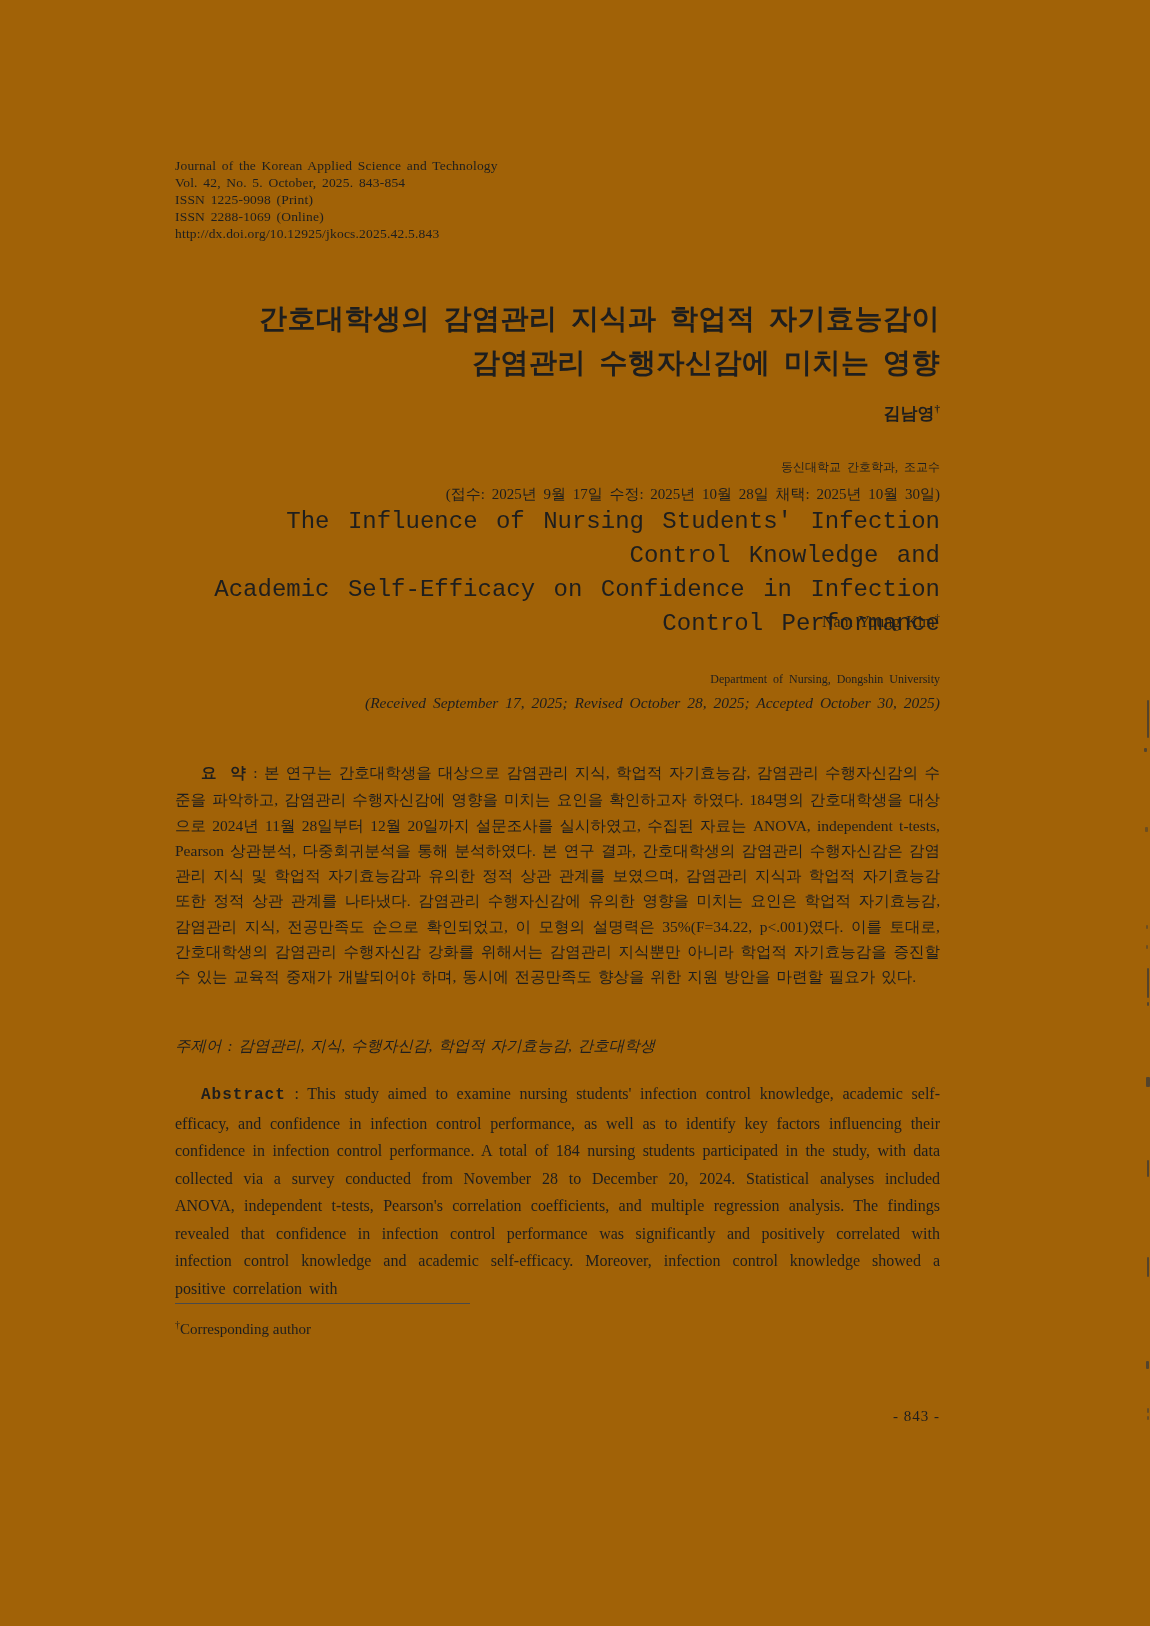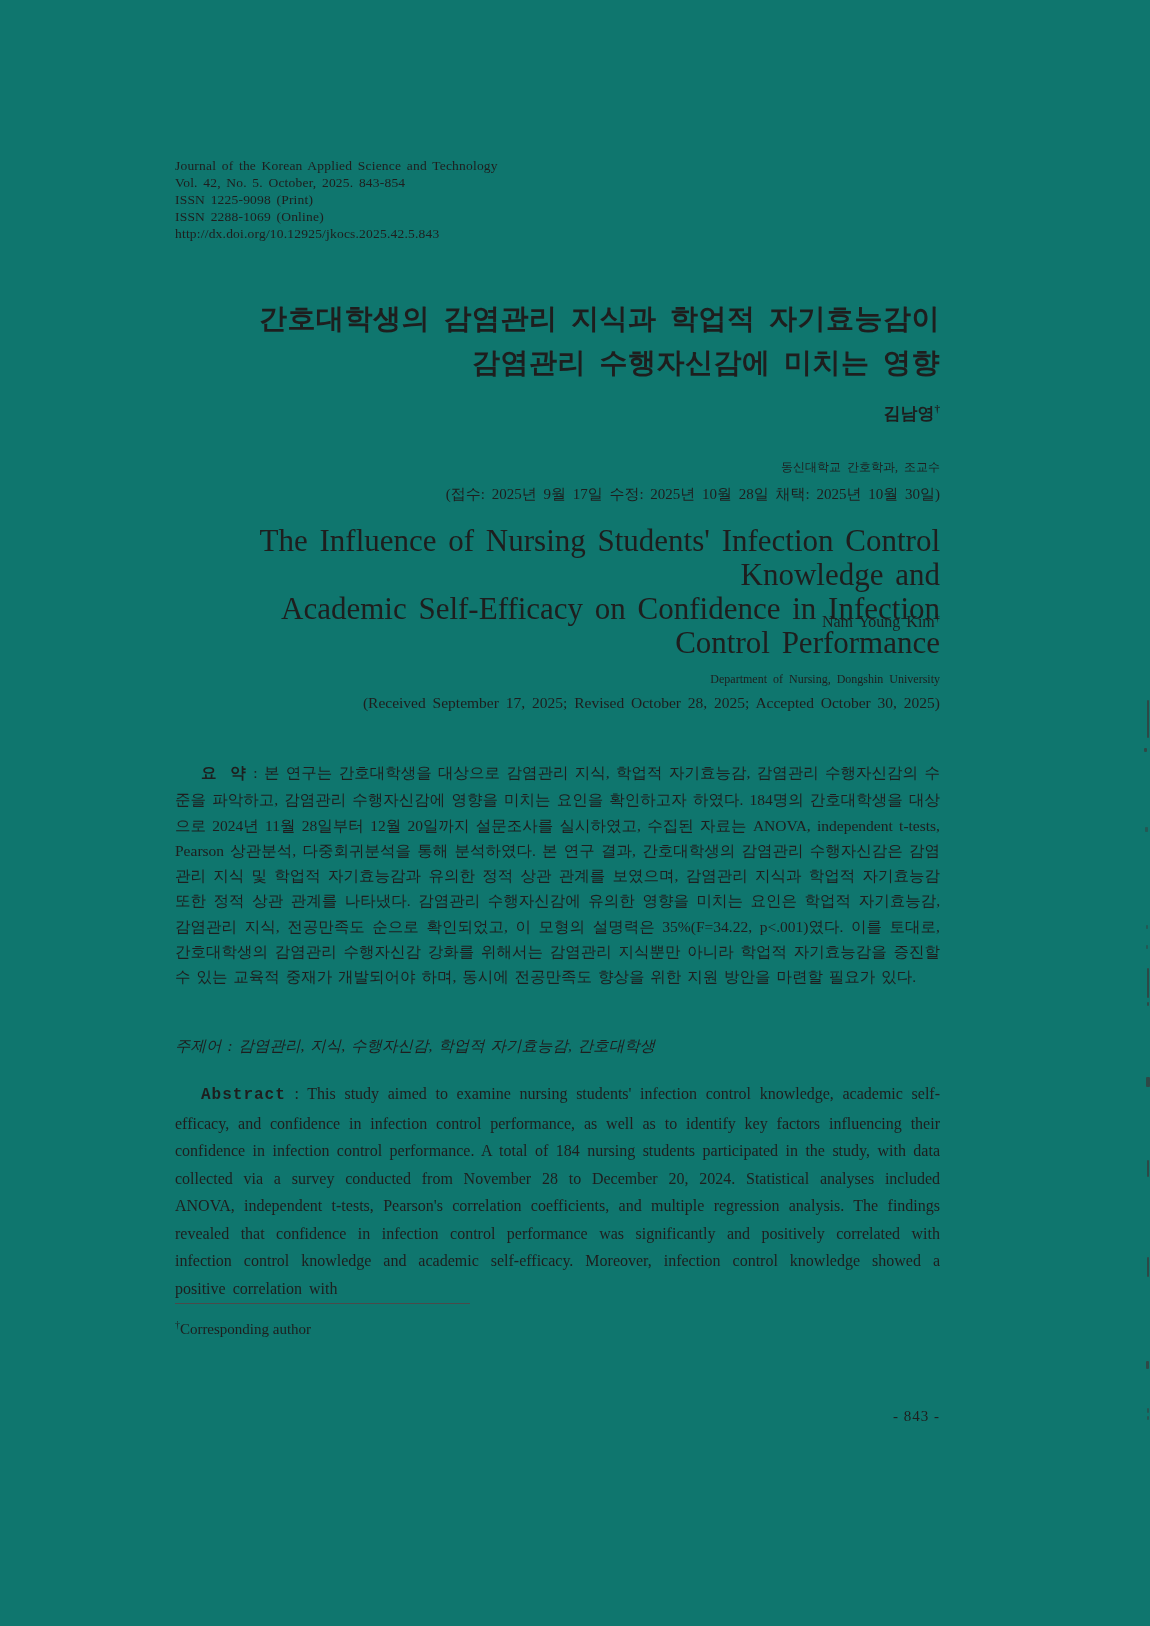--- a/index.html
+++ b/index.html
@@ -4,21 +4,21 @@
 <style>
   html, body {
     margin: 0;
     padding: 0;
     background: #ffffff;
   }
   .page {
     position: relative;
     width: 1150px;
     height: 1626px;
-    background: #0f766e;
+    background: #a16207;
     overflow: hidden;
     font-family: "Liberation Serif", "DejaVu Serif", serif;
     color: #1e1e1e;
   }
   .col {
     position: absolute;
     left: 175px;
     width: 765px;
   }
   .center { text-align: right; }
@@ -46,38 +46,40 @@
     top: 459px;
     font-size: 12px;
     word-spacing: 3px;
   }
   .dates-kr {
     top: 485px;
     font-size: 15px;
     word-spacing: 3px;
   }
   .title-en {
-    top: 524px;
-    font-size: 31px;
+    top: 505px;
+    font-size: 24px;
     line-height: 34px;
     word-spacing: 4px;
+    font-family: Liberation Mono, monospace;
   }
   .author-en {
     top: 613px;
     font-size: 16px;
     word-spacing: 2px;
   }
   .affil-en {
     top: 672px;
     font-size: 12px;
     word-spacing: 3px;
   }
   .dates-en {
     top: 694px;
     font-size: 15.5px;
+    font-style: italic;
     word-spacing: 3px;
   }
   .abstract-kr {
     top: 760px;
     font-size: 15.5px;
     line-height: 25.3px;
     text-align: justify;
     word-spacing: 2px;
   }
   .abstract-kr .para, .abstract-en .para { margin: 0; text-indent: 26px; }

